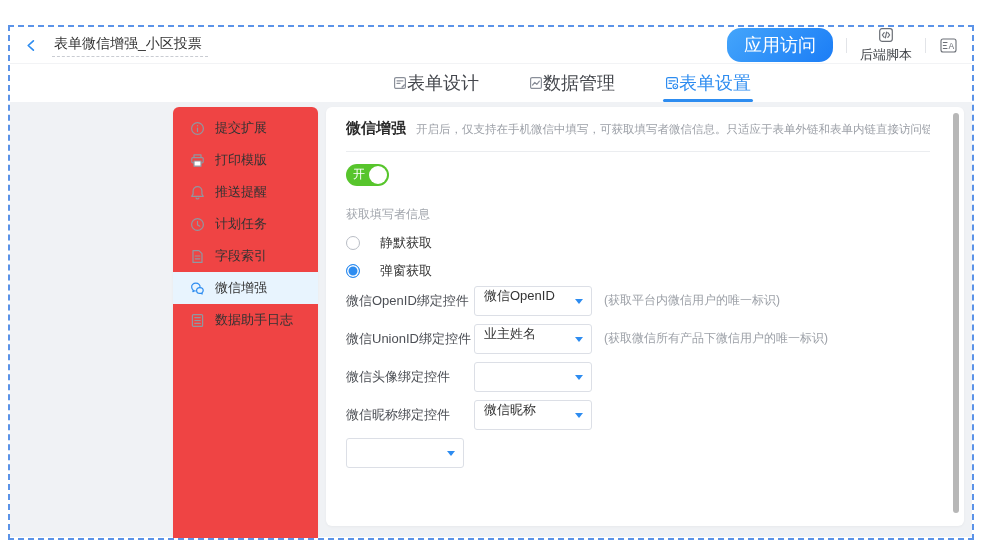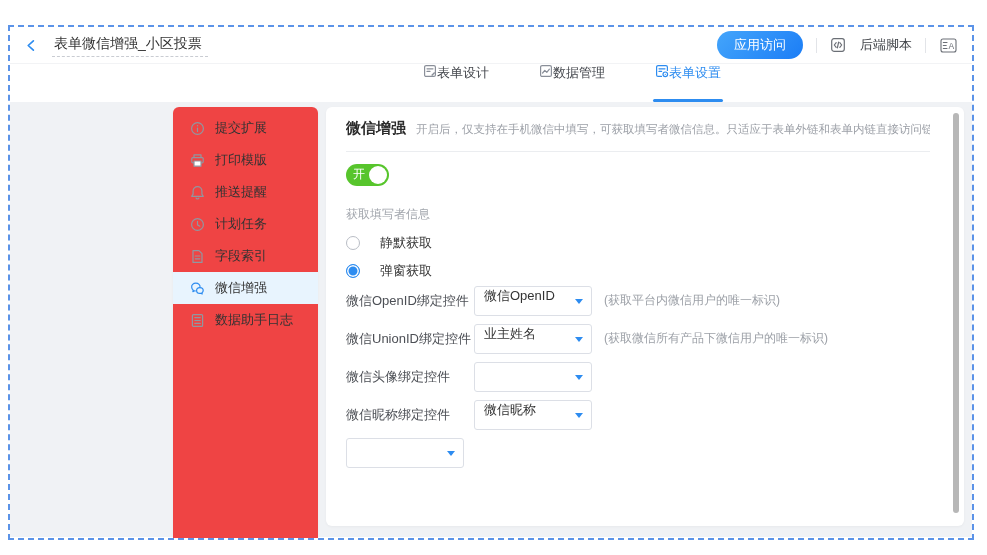--- a/index.html
+++ b/index.html
@@ -6,28 +6,28 @@
   html,body { width:987px; height:555px; background:#ffffff; font-family:"Liberation Sans","DejaVu Sans",sans-serif; }
   .app {
     position:absolute; left:8px; top:25px; width:966px; height:515px;
     border:2px dashed #5b93e8; background:#ffffff; overflow:hidden;
   }
   
   .topbar { height:37px; background:#fff; display:flex; align-items:center; padding:0 14px 0 10px; border-bottom:1px solid #f2f3f5; }
   .back-btn { width:22px; height:22px; display:flex; align-items:center; justify-content:center; cursor:pointer; }
   .page-title { margin-left:10px; font-size:14px; color:#333; border-bottom:1px dashed #c9ccd2; padding:1px 6px 3px 2px; }
   .topbar-right { margin-left:auto; display:flex; align-items:center; gap:13px; }
-  .btn-primary { background:linear-gradient(135deg,#44a5fb,#1b7df6); color:#fff; font-size:13px; padding:5px 17px; border-radius:14px; border:none; cursor:pointer; }
+  .btn-primary { background:linear-gradient(135deg,#44a5fb,#1b7df6); color:#fff; font-size:18px; padding:5px 17px; border-radius:14px; border:none; cursor:pointer; }
   .v-divider { width:1px; height:15px; background:#e2e4e8; }
-  .top-action { display:flex; align-items:center; gap:14px; font-size:13px; color:#3f4247; cursor:pointer; }
+  .top-action { display:flex; align-items:center; gap:3px; font-size:13px; color:#3f4247; cursor:pointer;flex-direction:column; }
   .icon-btn { display:flex; align-items:center; cursor:pointer; }
   
   .tabbar { height:38px; background:#fff; display:flex; justify-content:center; }
   .tabs { display:flex; gap:46px; transform:translateX(81px); }
-  .tab { display:flex; align-items:flex-start; gap:0; font-size:13px; color:#44474d; cursor:pointer; position:relative; padding:0 2px; }
+  .tab { display:flex; align-items:center; gap:0; font-size:18px; color:#44474d; cursor:pointer; position:relative; padding:0 2px; }
   .tab .ticon { color:#8a8f99; display:flex; }
   .tab.active { color:#2d8cf0; }
   .tab.active .ticon { color:#2d8cf0; }
   .tab.active::after { content:""; position:absolute; left:0; right:0; bottom:0; height:3px; background:#2d8cf0; border-radius:2px; }
   
   .body { background:#f0f2f5; height:435px; display:flex; padding:5px 8px 0 163px; gap:8px; }
   .sidebar { width:145px; height:516px; background:#ef4444; border-radius:6px; padding-top:5px; box-shadow:0 1px 3px rgba(0,0,0,0.04); }
   .side-item { height:32px; display:flex; align-items:center; gap:10px; padding-left:17px; font-size:13px; color:#333; cursor:pointer; }
   .side-item .sicon { color:#9097a1; display:flex; }
   .side-item.active { background:#e8f4fe; }

